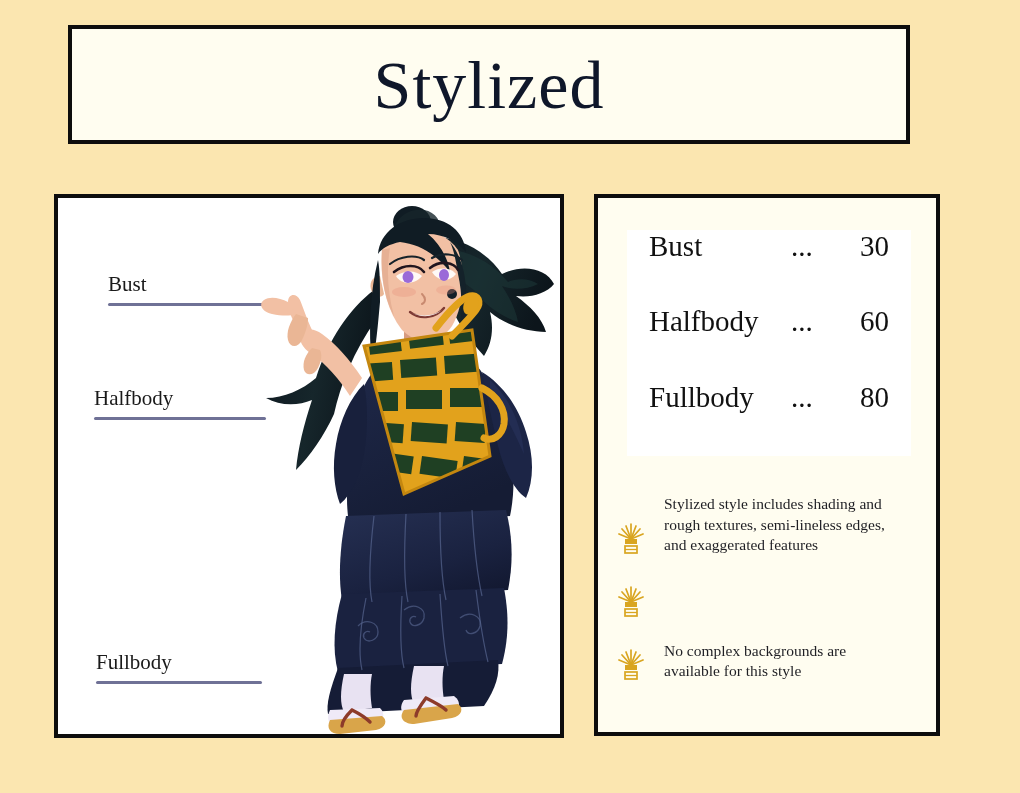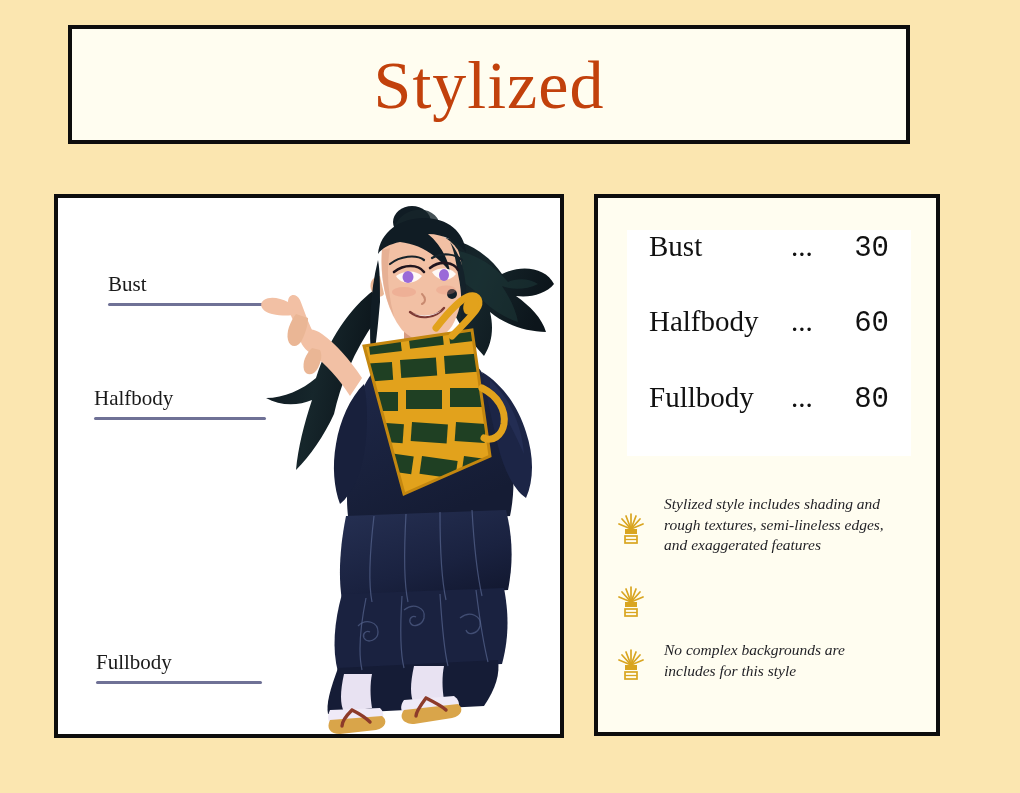--- a/index.html
+++ b/index.html
@@ -25,21 +25,21 @@
     background: #fffdf0;
     border: 4px solid #0d0d0d;
     box-sizing: border-box;
     display: flex;
     align-items: center;
     justify-content: center;
   }
   #title-text {
     font-size: 68px;
     line-height: 1;
-    color: #c2410c;
+    color: #0f172a;
     letter-spacing: 1px;
     font-weight: normal;
   }
 
   
   #illustration-panel {
     position: absolute;
     left: 54px;
     top: 194px;
     width: 510px;
@@ -119,34 +119,32 @@
   .price-dots {
     font-size: 29px;
     color: #111111;
     width: 48px;
   }
   .price-value {
     font-size: 29px;
     color: #111111;
     text-align: right;
     flex: 1;
-    font-family: Liberation Mono, monospace;
   }
 
   #notes-list {
     position: absolute;
     left: 18px;
     top: 296px;
     width: 310px;
   }
   .note-item {
     display: flex;
-    align-items: center;
+    align-items: flex-end;
     margin-bottom: 21px;
-    font-style: italic;
   }
   .note-icon {
     width: 30px;
     height: 36px;
     flex: 0 0 30px;
     margin-right: 18px;
     margin-top: 6px;
   }
   .note-icon svg { display: block; width: 100%; height: 100%; }
   .note-text {
@@ -416,17 +414,17 @@
             <path d="M15 19 L6 9"></path>
             <path d="M15 19 L24 9"></path>
             <path d="M15 19 L3 14"></path>
             <path d="M15 19 L27 14"></path>
           </g>
           <rect x="9" y="19" width="12" height="5" fill="#d9a520"></rect>
           <rect x="9" y="26" width="12" height="7" fill="none" stroke="#d9a520" stroke-width="1.7"></rect>
           <path d="M9 29.5 L21 29.5" stroke="#d9a520" stroke-width="1.3"></path>
         </svg>
       </span>
-      <span class="note-text">No complex backgrounds are includes for this style</span>
+      <span class="note-text">No complex backgrounds are available for this style</span>
     </div>
 
   </div>
 </div>
 
 </body></html>

